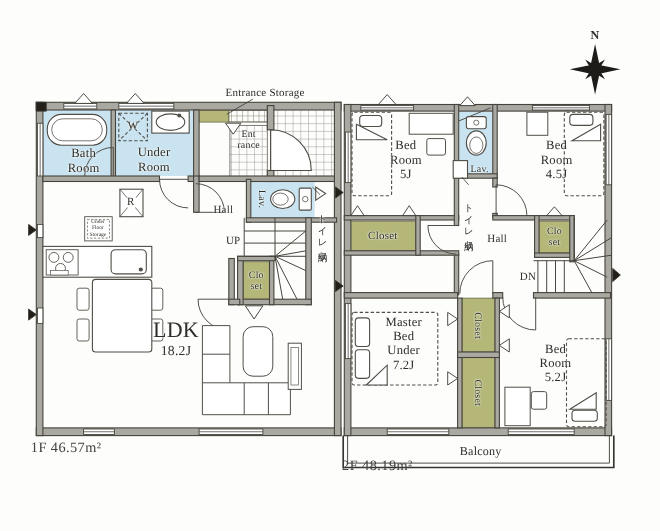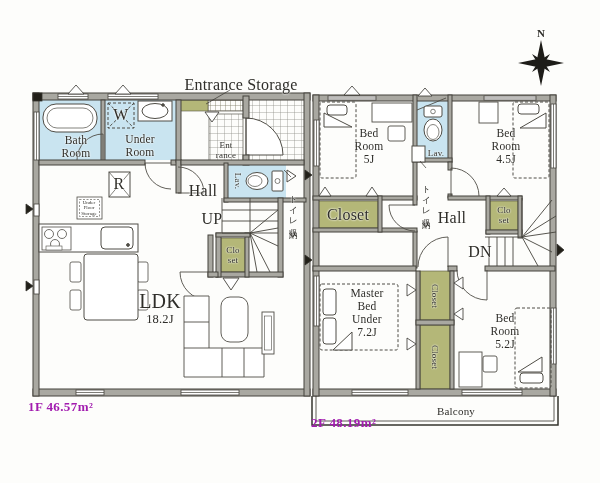--- a/index.html
+++ b/index.html
@@ -3,30 +3,30 @@
 <meta charset="utf-8">
 <style>
   html,body{margin:0;padding:0;background:#ffffff;}
   .canvas{position:relative;width:600px;height:483px;background:#fdfdfb;overflow:hidden;
           font-family:"Liberation Serif","DejaVu Serif",serif;}
   svg{position:absolute;left:0;top:0;}
   .lbl{position:absolute;transform:translate(-50%,-50%);color:#2f2e29;
        white-space:pre-line;text-align:center;line-height:1.12;letter-spacing:.2px;
        text-shadow:0 0 2px #fff,0 0 2px #fff;}
   .s9 {font-size:9px;}
-  .s10{font-size:16px;}
+  .s10{font-size:10px;}
   .s11{font-size:11px;}
   .tiny{font-size:5px;line-height:1.05;letter-spacing:0;}
   .room{font-size:11.5px;}
   .ldk1{font-size:20px;display:block;}
   .ldk2{font-size:12.5px;display:block;}
   .vlat{writing-mode:vertical-rl;text-orientation:mixed;white-space:pre;}
   .vcjk{writing-mode:vertical-rl;text-orientation:upright;letter-spacing:1.5px;font-size:8.5px;}
-  .area{position:absolute;transform:translate(0,-50%);font-size:13px;font-weight:700;
-        color:#a21caf;letter-spacing:.4px;}
+  .area{position:absolute;transform:translate(0,-50%);font-size:13px;font-weight:400;
+        color:#404040;letter-spacing:.4px;}
   .north{font-weight:700;font-size:11px;}
 </style>
 </head>
 <body>
 
 <div class="canvas">
 
 <svg width="600" height="483" viewBox="0 0 600 483">
   <defs>
     <pattern id="tile7" width="7" height="7" patternUnits="userSpaceOnUse">
@@ -337,21 +337,21 @@
     <path d="M541 40 L545 59 L564 63 L545 67 L541 86 L537 67 L518 63 L537 59 Z"></path>
   </g>
 </svg>
 
 <span class="lbl room" style="left:76px;top:147px;">Bath
 Room</span>
 <span class="lbl room" style="left:140px;top:146px;">Under
 Room</span>
 <span class="lbl s10" style="left:121px;top:115px;">W</span>
 <span class="lbl s10" style="left:241px;top:85px;">Entrance Storage</span>
-<span class="lbl s9" style="left:226px;top:150px;">Ent
+<span class="lbl s9" style="left:226px;top:127px;">Ent
 rance</span>
 <span class="lbl s10" style="left:203px;top:191px;">Hall</span>
 <span class="lbl s10" style="left:212px;top:219px;">UP</span>
 <span class="lbl s9 vlat" style="left:238px;top:181px;">Lav.</span>
 <span class="lbl vcjk" style="left:293px;top:207px;">トイレ収納</span>
 <span class="lbl s9" style="left:233px;top:255px;">Clo
 set</span>
 <span class="lbl tiny" style="left:89px;top:208px;">Under
 Floor
 Storage</span>
@@ -374,18 +374,18 @@
 <span class="lbl s10" style="left:480px;top:252px;">DN</span>
 <span class="lbl room" style="left:367px;top:313px;">Master
 Bed
 Under
 7.2J</span>
 <span class="lbl s9 vlat" style="left:435px;top:296px;">Closet</span>
 <span class="lbl s9 vlat" style="left:435px;top:357px;">Closet</span>
 <span class="lbl room" style="left:505px;top:331px;">Bed
 Room
 5.2J</span>
-<span class="lbl s11" style="left:437px;top:411px;margin-left:19px;">Balcony</span>
+<span class="lbl s11" style="left:437px;top:411px;">Balcony</span>
 <span class="area" style="left:311px;top:423px;">2F 48.19m²</span>
 
 <span class="lbl north" style="left:541px;top:33px;">N</span>
 
 </div>
 
 </body></html>

